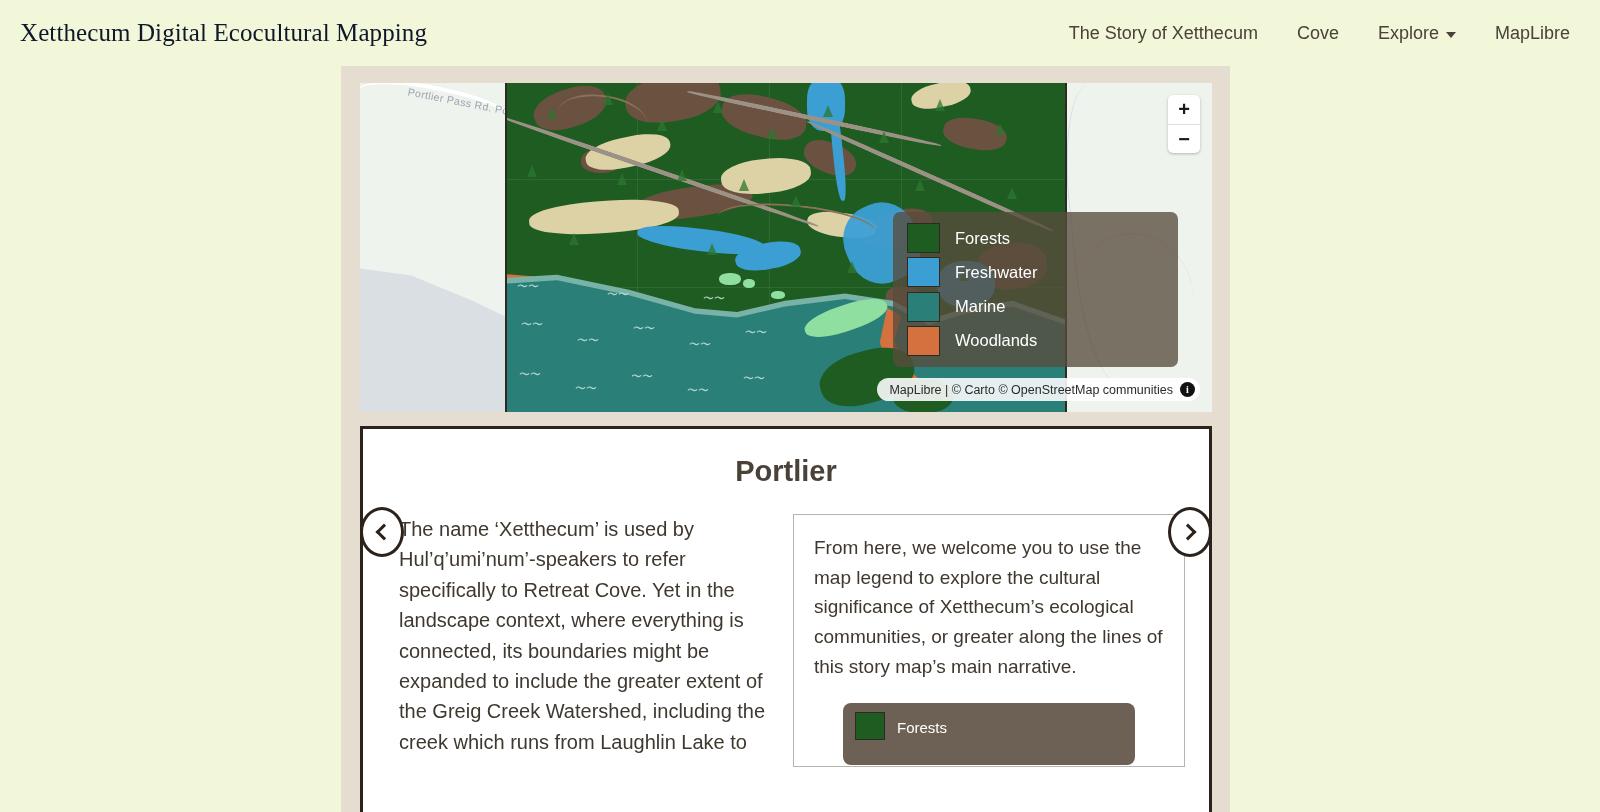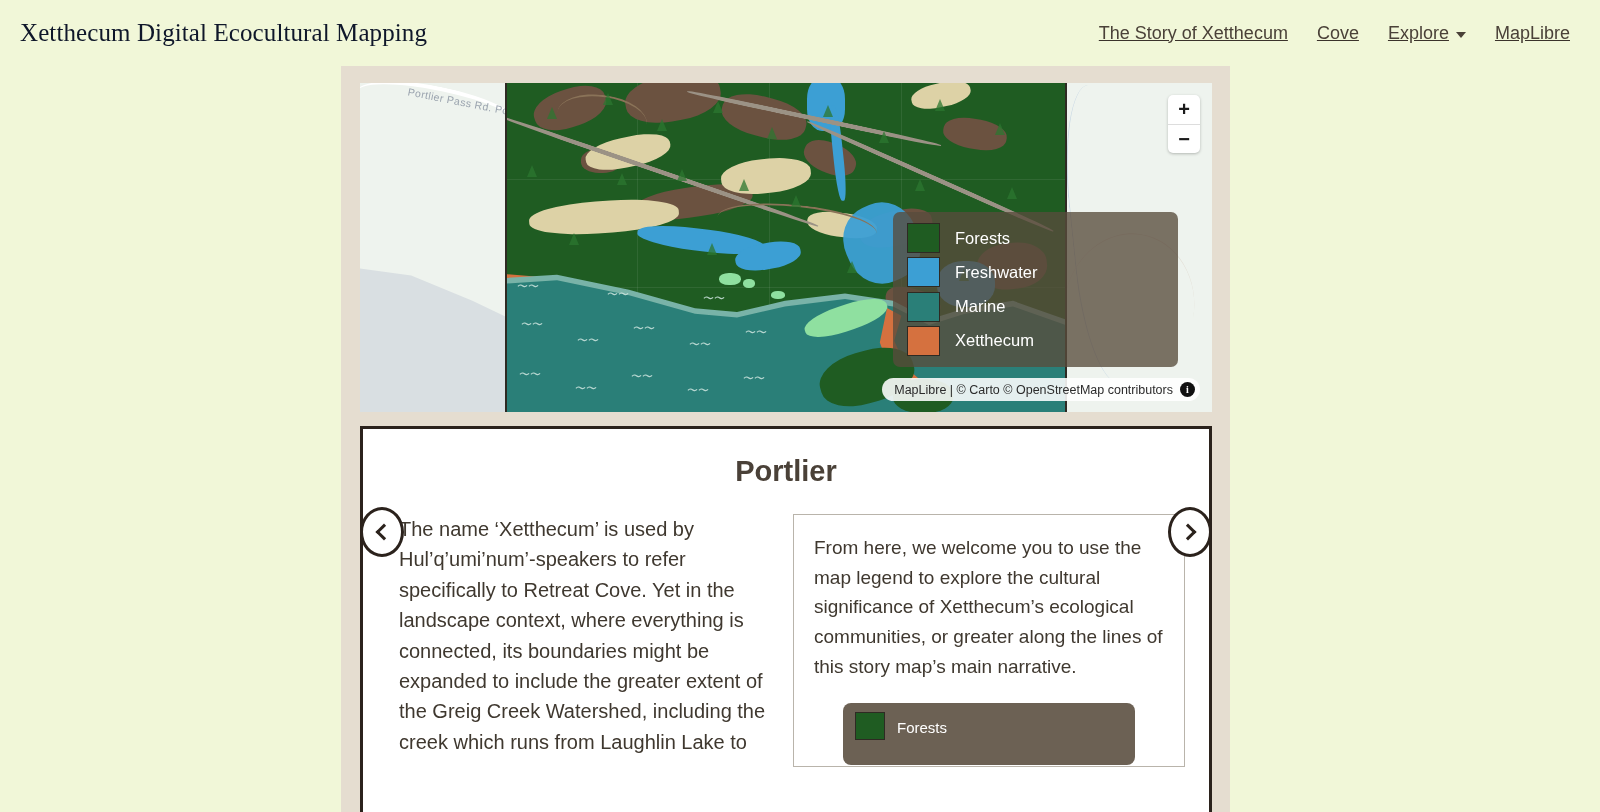--- a/index.html
+++ b/index.html
@@ -16,21 +16,21 @@
     height:66px; width:100%;
     display:flex; align-items:center; justify-content:space-between;
     padding:0 22px 0 20px;
     background:#f1f7d8;
   }
   .brand {
     font-family:"Liberation Serif", serif;
     font-size:25px; color:#0f172a; letter-spacing:.1px;
     white-space:nowrap;
   }
-  .nav { display:flex; align-items:flex-start; gap:29px; padding-right:8px;text-decoration:underline; }
+  .nav { display:flex; align-items:flex-start; gap:39px; padding-right:8px; }
   .nav-item {
     font-size:18px; color:#4a4138; white-space:nowrap;
     display:flex; align-items:center; gap:7px; cursor:pointer;
   }
   .caret {
     width:0;height:0;border-left:5px solid transparent;border-right:5px solid transparent;
     border-top:6px solid #4a4138; display:inline-block; margin-top:3px;
   }
 
   
@@ -316,26 +316,26 @@
       <div class="legend-row">
         <span class="legend-swatch" style="background:#3c9fd4"></span>
         <span class="legend-label">Freshwater</span>
       </div>
       <div class="legend-row">
         <span class="legend-swatch" style="background:#2a7f78"></span>
         <span class="legend-label">Marine</span>
       </div>
       <div class="legend-row">
         <span class="legend-swatch" style="background:#d5713f"></span>
-        <span class="legend-label">Xetthecum</span>
+        <span class="legend-label">Woodlands</span>
       </div>
     </div>
 
     <div class="attrib">
-      <span>MapLibre | © Carto © OpenStreetMap contributors</span>
+      <span>MapLibre | © Carto © OpenStreetMap communities</span>
       <span class="info-icon">i</span>
     </div>
   </div>
 
   <div class="story-card">
     <div class="story-title">Portlier</div>
 
     <div class="story-body">
       <div class="story-text">The name ‘Xetthecum’ is used by Hul’q’umi’num’-speakers to refer specifically to Retreat Cove. Yet in the landscape context, where everything is connected, its boundaries might be expanded to include the greater extent of the Greig Creek Watershed, including the creek which runs from Laughlin Lake to</div>
       <div class="story-box">

